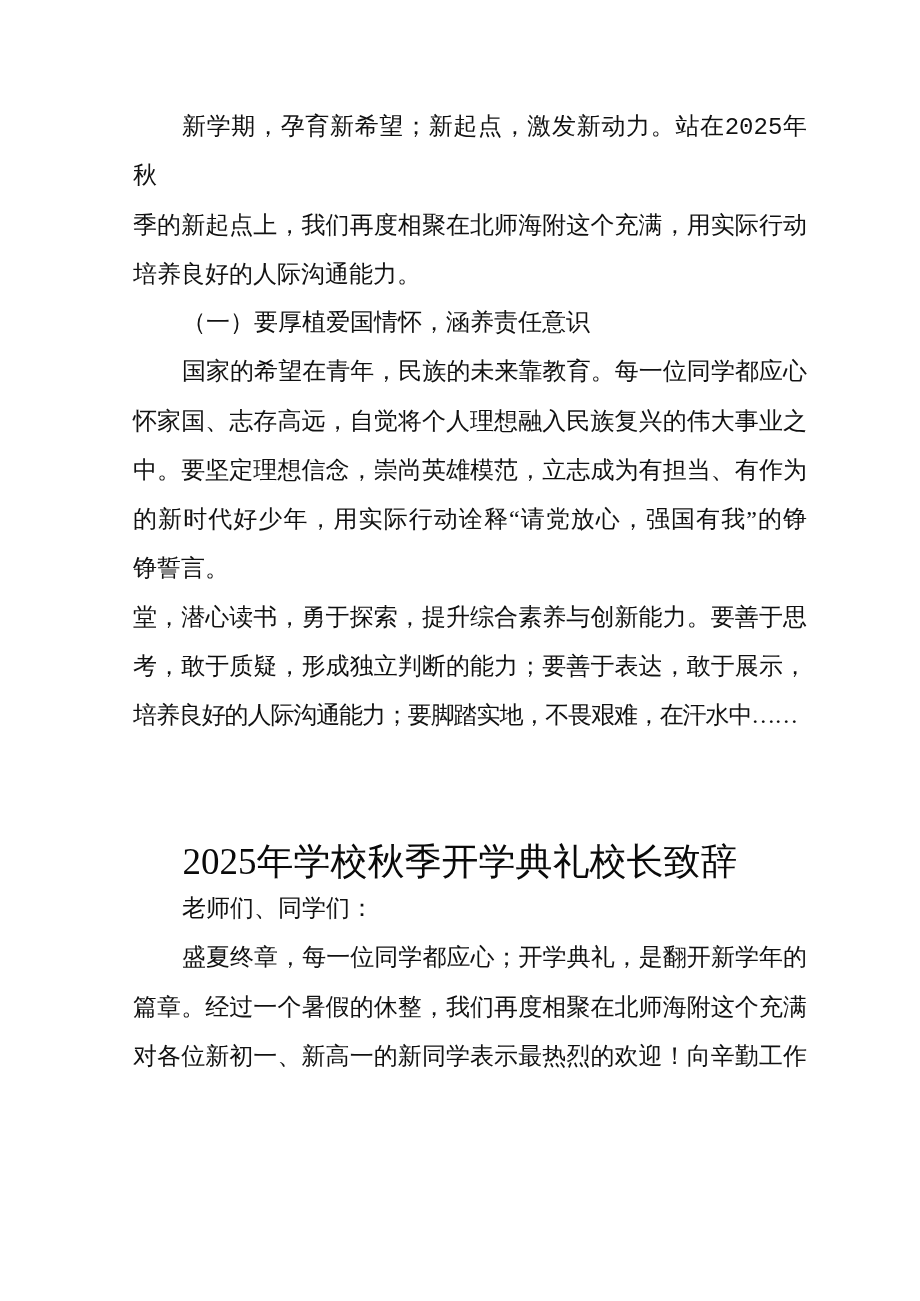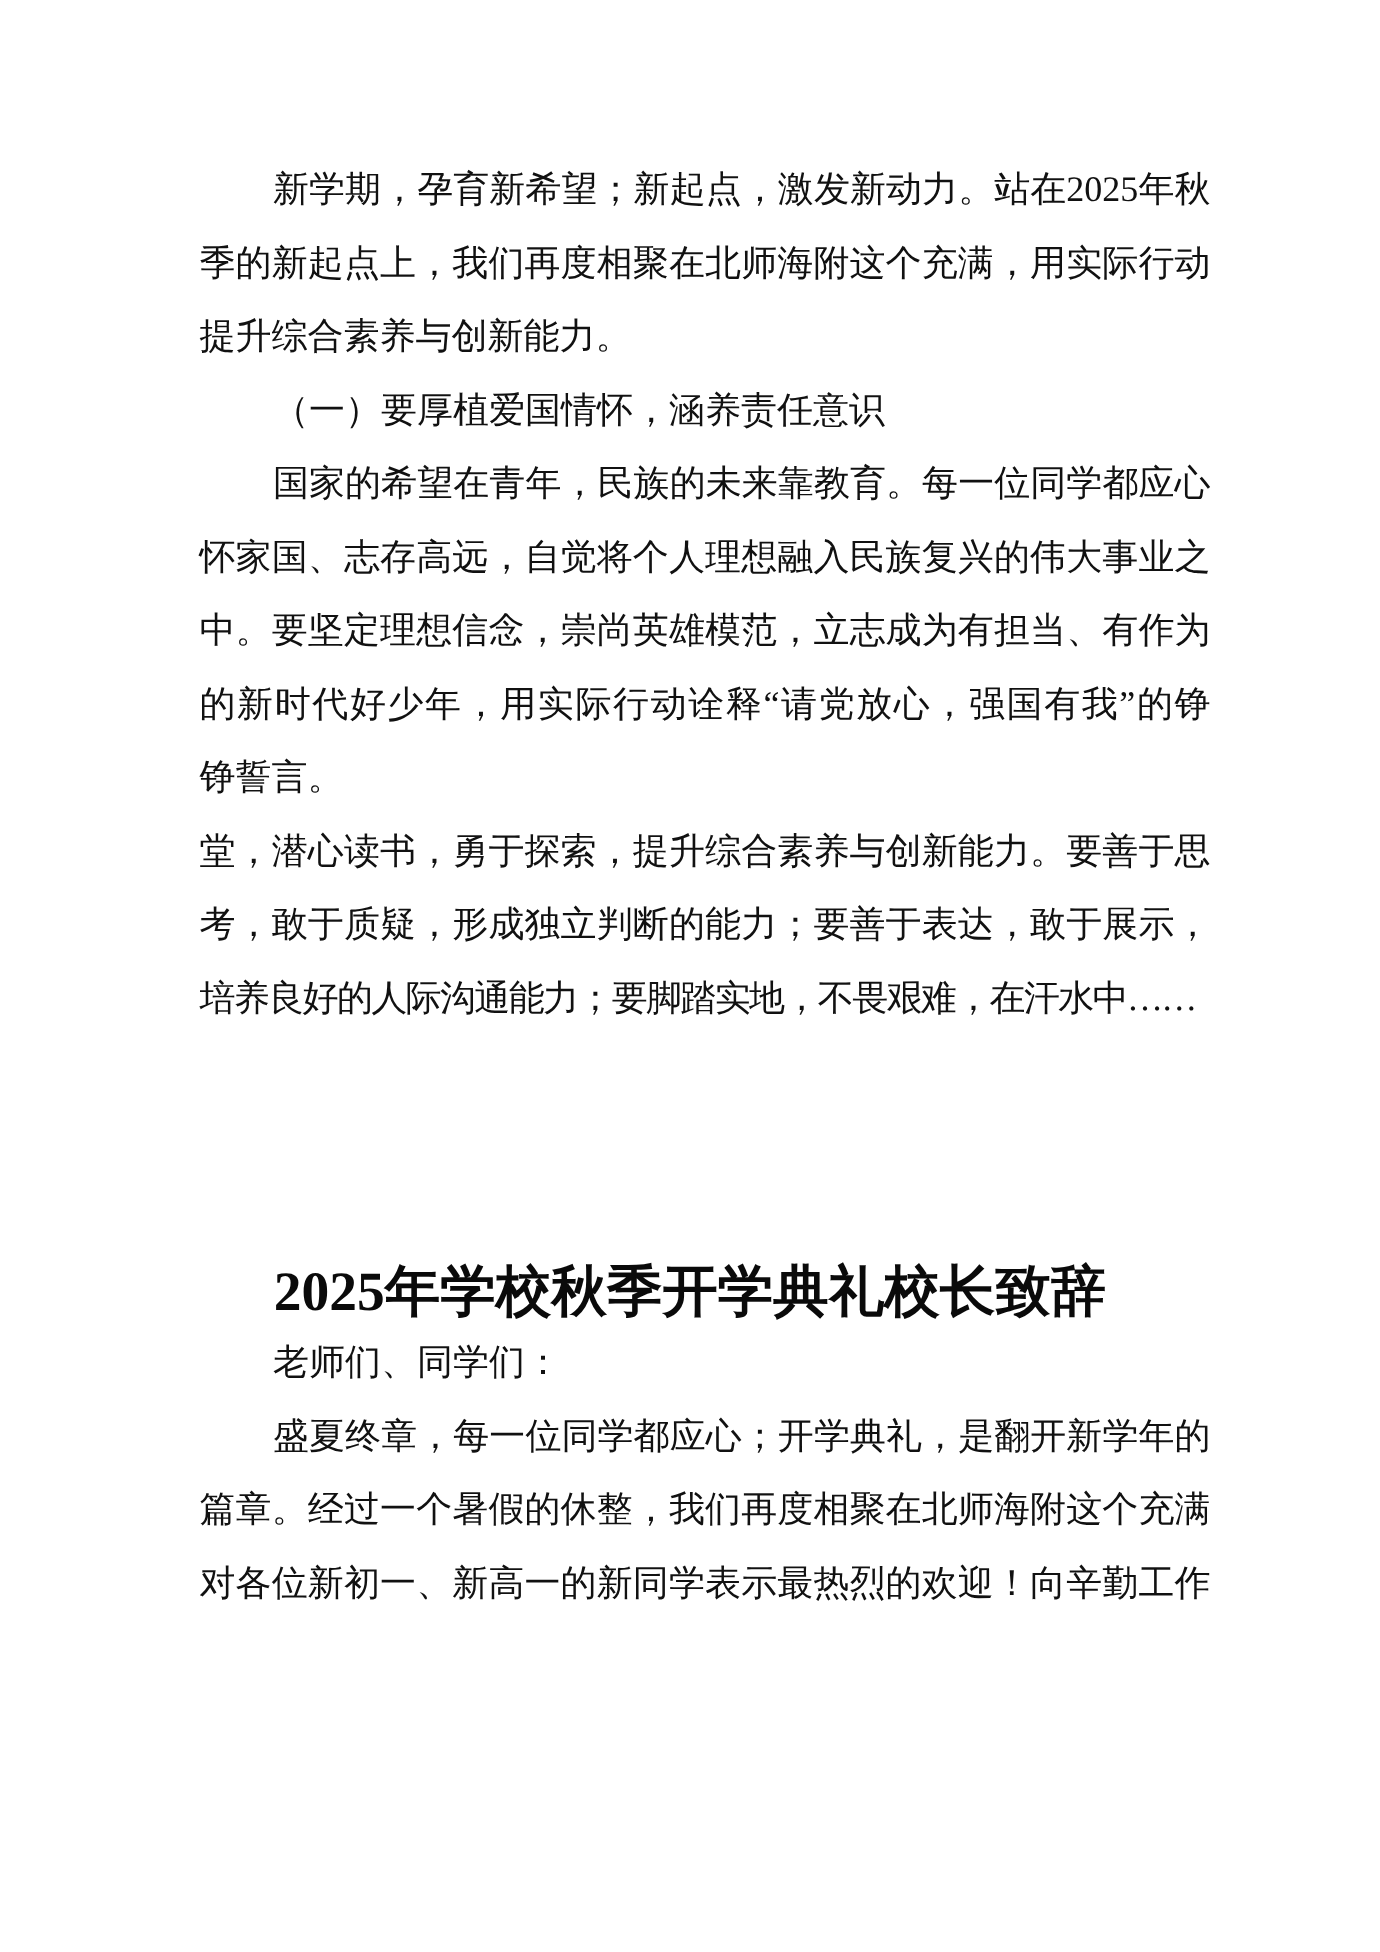--- a/index.html
+++ b/index.html
@@ -27,44 +27,44 @@
   #block2 { top: 885px; }
   .line {
     text-align: justify;
     text-align-last: left;
     white-space: nowrap;
   }
   .line.j {
     text-align-last: justify;
     white-space: normal;
   }
-  .ind { text-indent: 49px; }
+  .ind { text-indent: 49px; font-family: Liberation Mono, monospace; }
   .tight { letter-spacing: -1.1px; }
   .doc-title {
     position: absolute;
     top: 833px;
     left: 0;
     width: 920px;
     height: 58px;
     line-height: 58px;
     text-align: center;
     font-size: 37px;
-    font-weight: 700;
+    font-weight: 400;
     color: #0a0a0a;
   }
 </style>
 </head>
 <body>
 
 <div class="page">
 
   <div class="body-block" id="block1">
     <div class="line j ind">新学期，孕育新希望；新起点，激发新动力。站在2025年秋</div>
     <div class="line j">季的新起点上，我们再度相聚在北师海附这个充满，用实际行动</div>
-    <div class="line">提升综合素养与创新能力。</div>
+    <div class="line">培养良好的人际沟通能力。</div>
 
     <div class="line ind">（一）要厚植爱国情怀，涵养责任意识</div>
 
     <div class="line j ind">国家的希望在青年，民族的未来靠教育。每一位同学都应心</div>
     <div class="line j">怀家国、志存高远，自觉将个人理想融入民族复兴的伟大事业之</div>
     <div class="line j">中。要坚定理想信念，崇尚英雄模范，立志成为有担当、有作为</div>
     <div class="line j">的新时代好少年，用实际行动诠释“请党放心，强国有我”的铮</div>
     <div class="line">铮誓言。</div>
 
 

